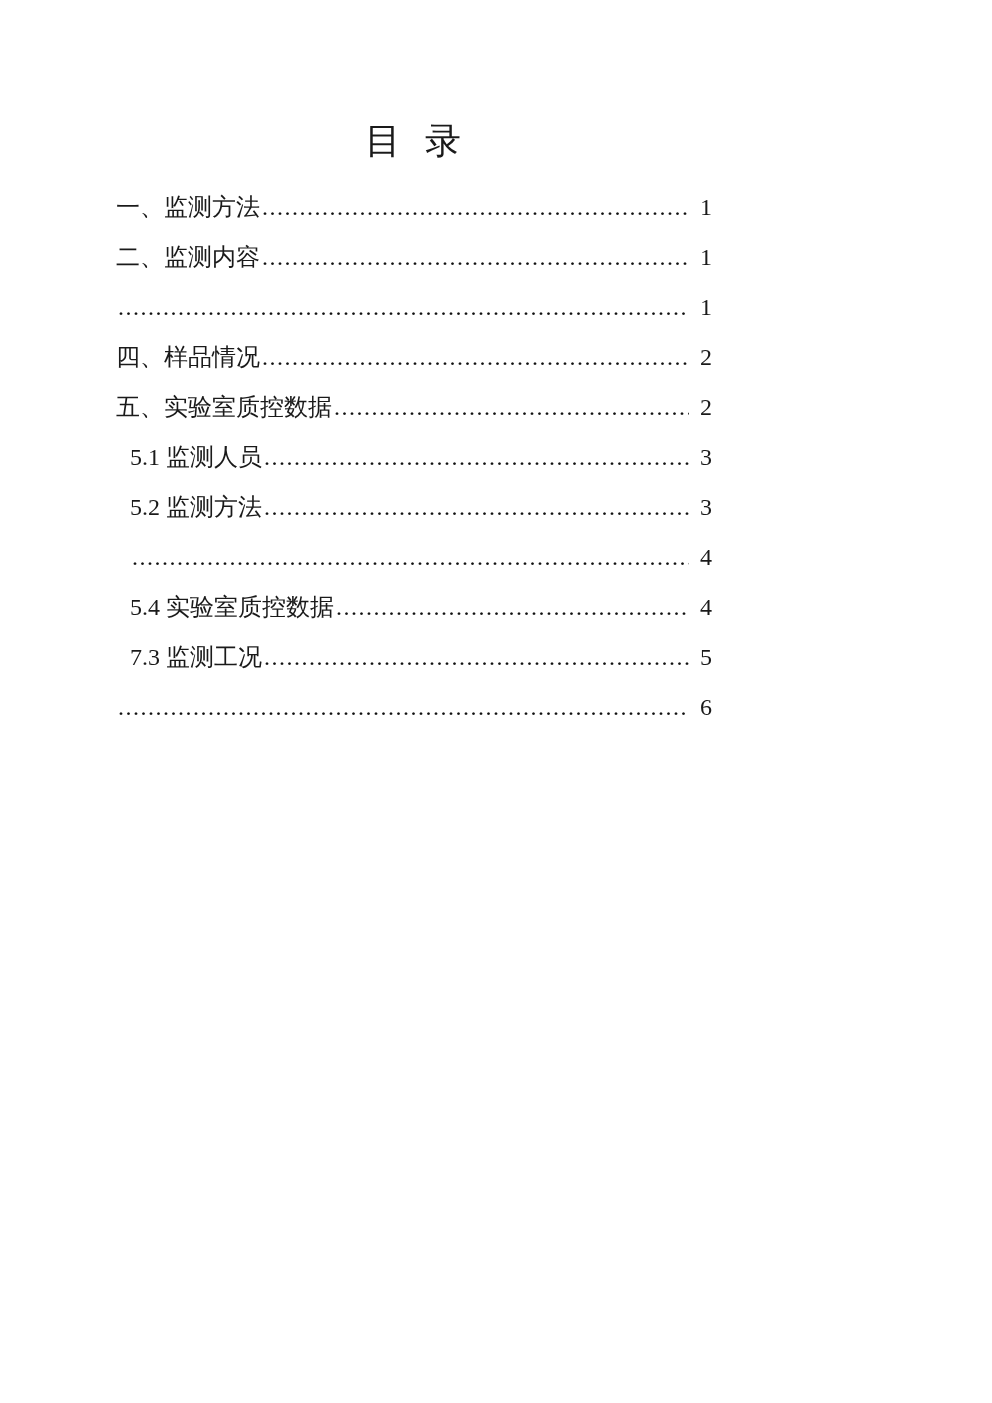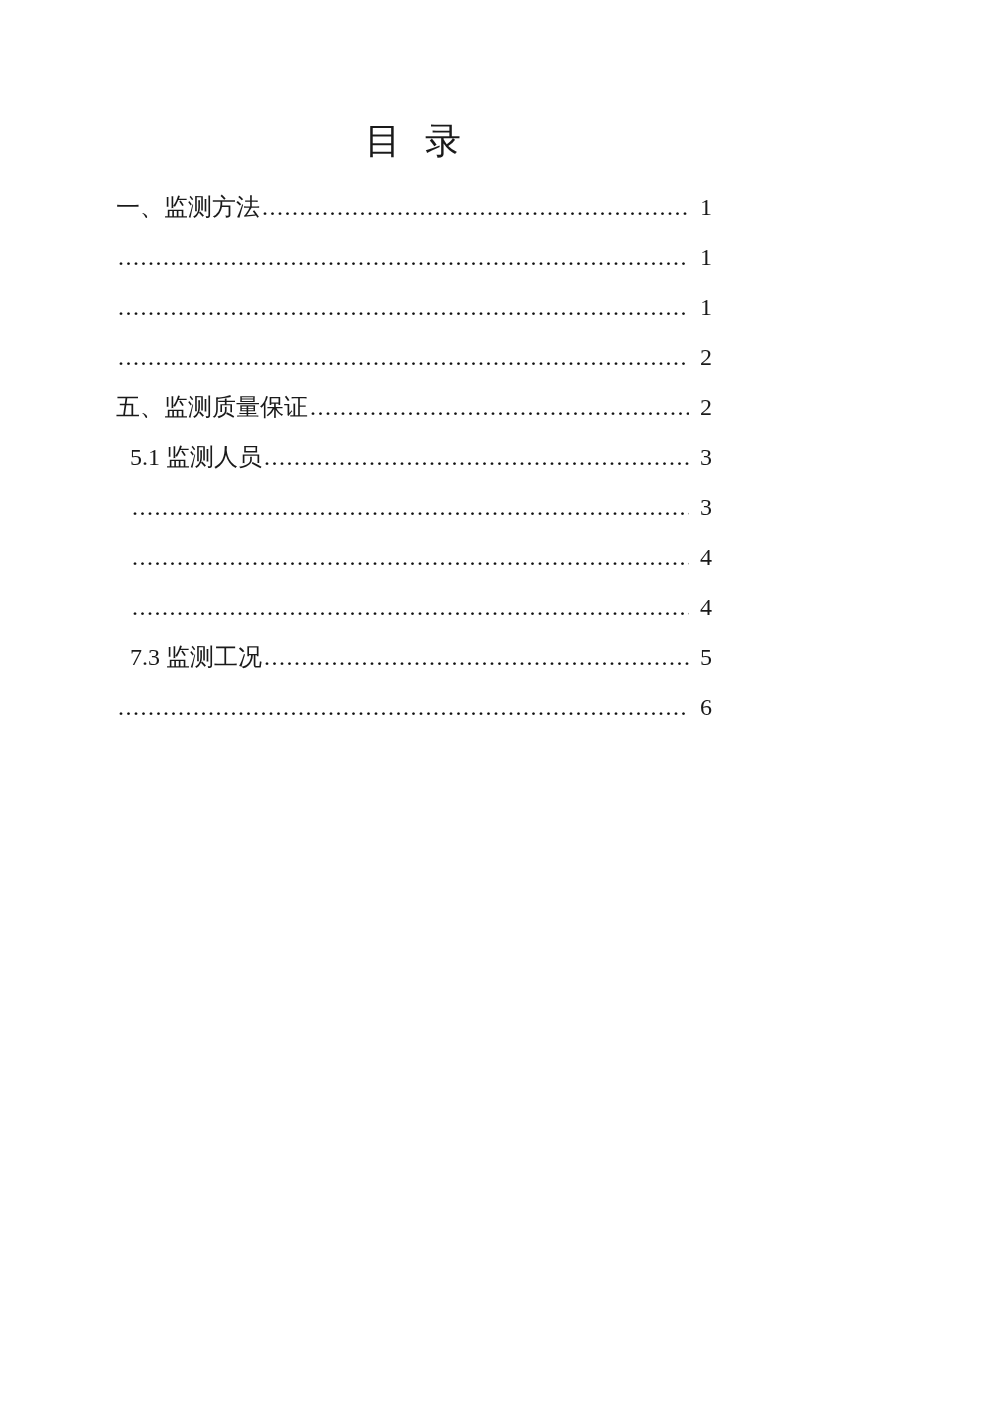--- a/index.html
+++ b/index.html
@@ -77,50 +77,54 @@
 <div class="page">
   <div class="doc-title">目  录</div>
 
   <div class="toc-list">
       <div class="toc-row">
         <span class="toc-label">一、监测方法</span>
         <span class="toc-dots">............................................................................................................................................................................................................................</span>
         <span class="toc-page">1</span>
       </div>
       <div class="toc-row">
+        <span class="toc-label">二、监测内容</span>
         <span class="toc-dots">............................................................................................................................................................................................................................</span>
         <span class="toc-page">1</span>
       </div>
       <div class="toc-row">
         <span class="toc-dots">............................................................................................................................................................................................................................</span>
         <span class="toc-page">1</span>
       </div>
       <div class="toc-row">
+        <span class="toc-label">四、样品情况</span>
         <span class="toc-dots">............................................................................................................................................................................................................................</span>
         <span class="toc-page">2</span>
       </div>
       <div class="toc-row">
-        <span class="toc-label">五、监测质量保证</span>
+        <span class="toc-label">五、实验室质控数据</span>
         <span class="toc-dots">............................................................................................................................................................................................................................</span>
         <span class="toc-page">2</span>
       </div>
       <div class="toc-row sub">
         <span class="toc-label">5.1 监测人员</span>
         <span class="toc-dots">............................................................................................................................................................................................................................</span>
         <span class="toc-page">3</span>
       </div>
       <div class="toc-row sub">
+        <span class="toc-label">5.2 监测方法</span>
         <span class="toc-dots">............................................................................................................................................................................................................................</span>
         <span class="toc-page">3</span>
       </div>
       <div class="toc-row sub">
         <span class="toc-dots">............................................................................................................................................................................................................................</span>
         <span class="toc-page">4</span>
       </div>
       <div class="toc-row sub">
+        <span class="toc-label">5.4 实验室质控数据</span>
         <span class="toc-dots">............................................................................................................................................................................................................................</span>
         <span class="toc-page">4</span>
       </div>
       <div class="toc-row sub">
         <span class="toc-label">7.3 监测工况</span>
         <span class="toc-dots">............................................................................................................................................................................................................................</span>
         <span class="toc-page">5</span>
       </div>
       <div class="toc-row">
         <span class="toc-dots">............................................................................................................................................................................................................................</span>

